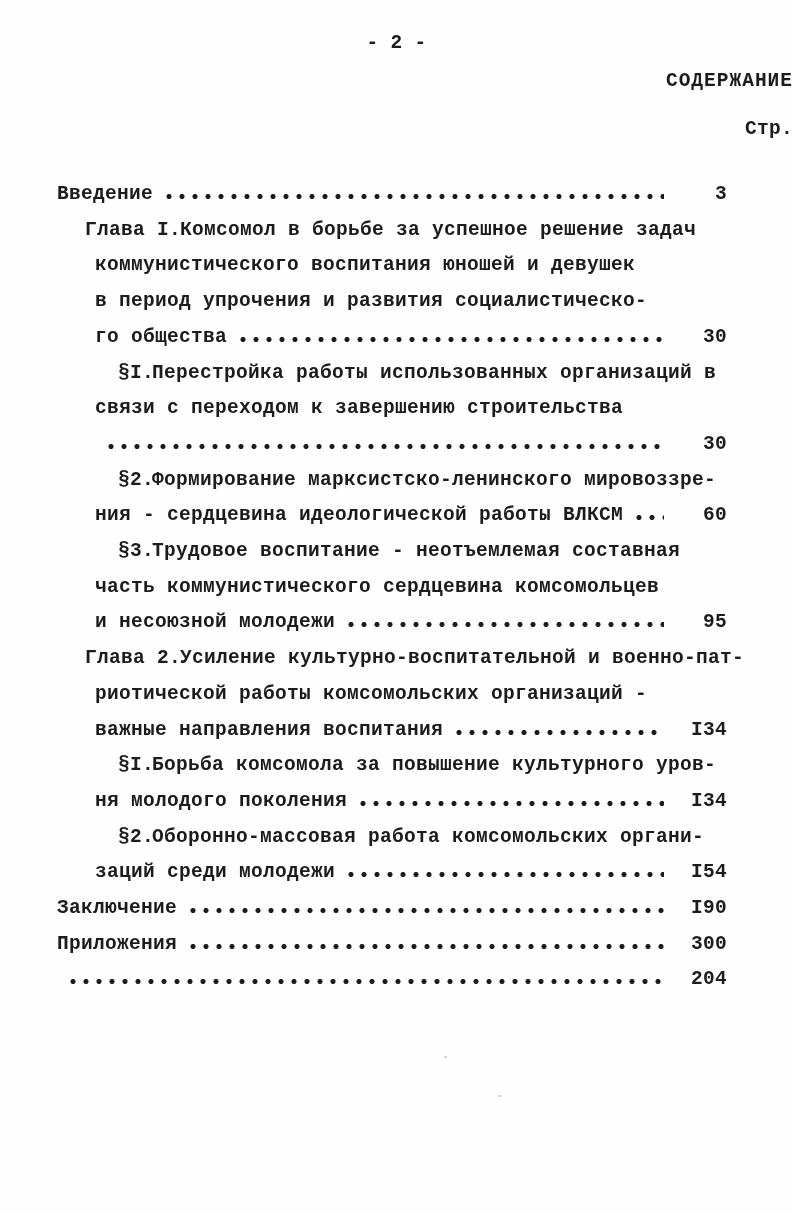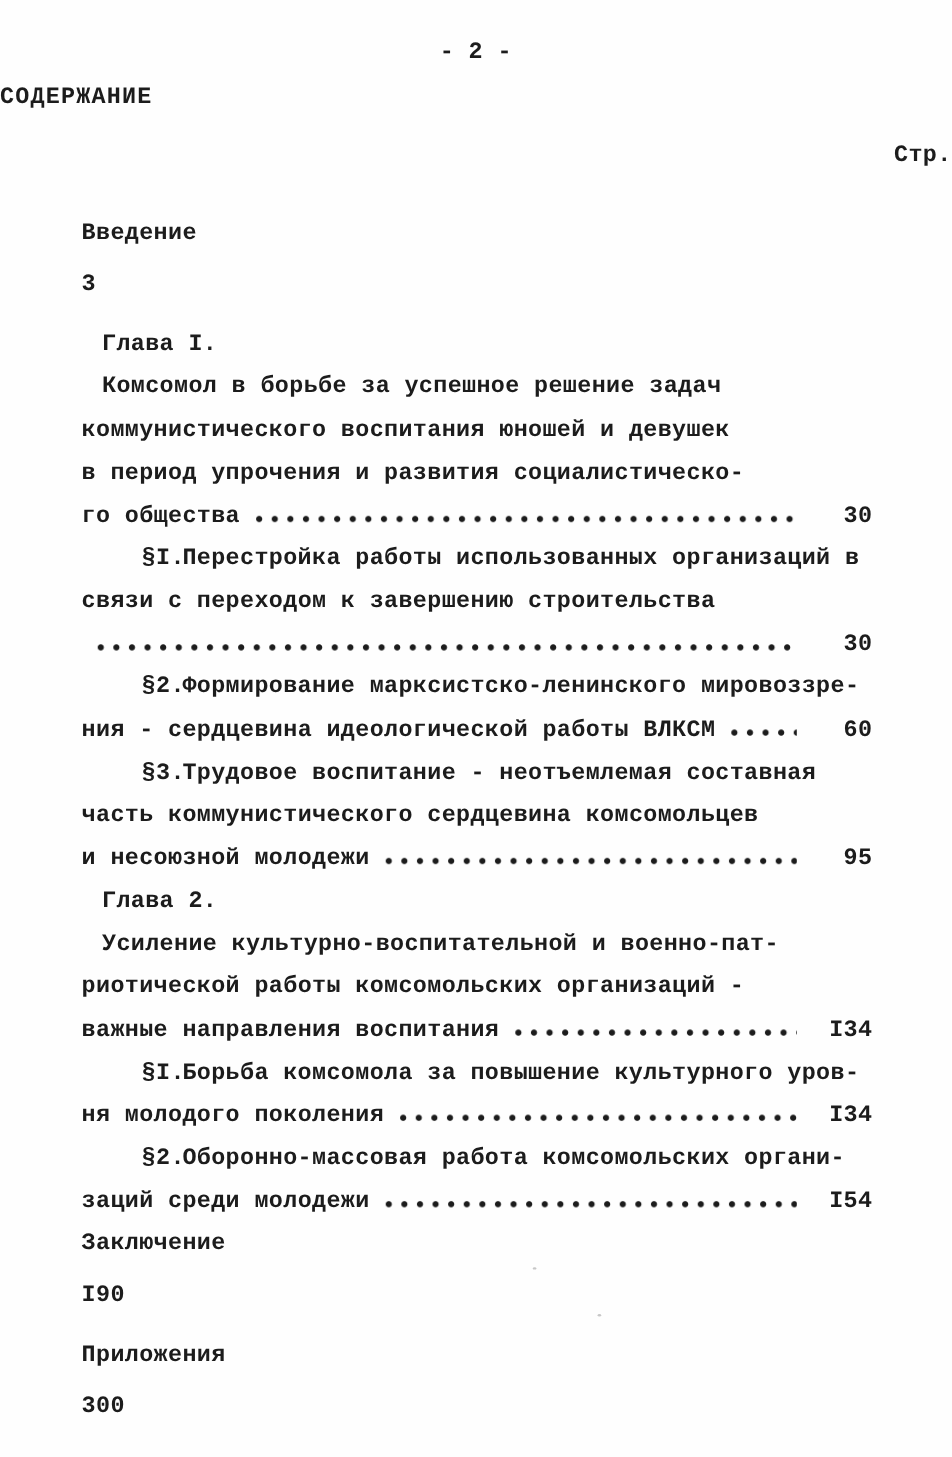--- a/index.html
+++ b/index.html
@@ -21,42 +21,42 @@
     font-size: 19.5px;
     letter-spacing: 0.3px;
   }
   .pagenum-top {
     padding-top: 31px;
     text-align: center;
     line-height: 24px;
   }
   .doc-title {
     margin-top: 14px;
-    text-align: left;
+    text-align: right;
     line-height: 24px;
     letter-spacing: 1px;
   }
   .str-label {
     margin-top: 24px;
     text-align: right;
     line-height: 24px;
   }
   .toc {
     margin-top: 36px;
   }
   .toc-line {
     display: flex;
     align-items: baseline;
     line-height: 35.7px;
     padding-right: 66px;
     white-space: nowrap;
   }
-  .toc-line.indent-root    { padding-left: 57px; flex-direction: column;  }
+  .toc-line.indent-root    { padding-left: 57px;  }
   .toc-line.indent-section { padding-left: 118px; }
-  .toc-line.indent-body    { padding-left: 68px; }
+  .toc-line.indent-body    { padding-left: 95px; }
   .toc-line .label {
     flex: 0 0 auto;
     overflow: visible;
   }
   .indent-root    .label { width: 95px; margin-left: 28px; }
   .indent-section .label { width: 34px; }
   .toc-line .text {
     flex: 0 0 auto;
   }
   .leader {

